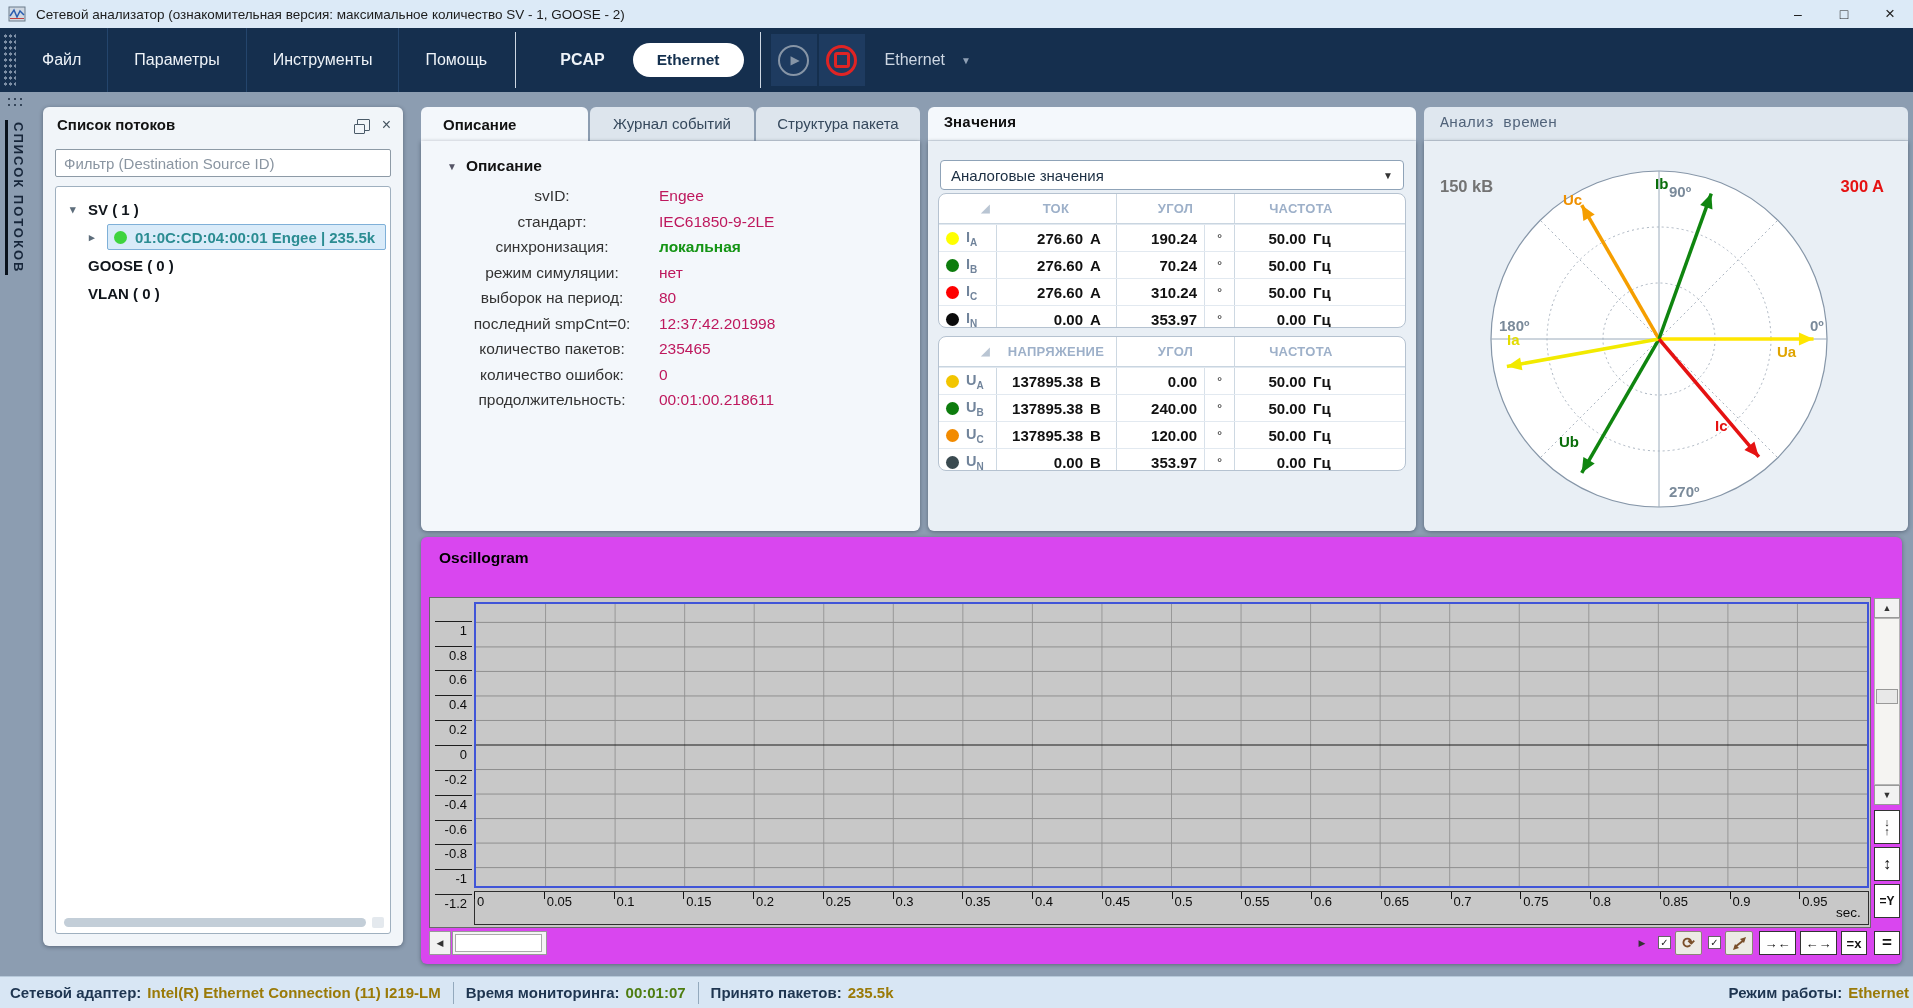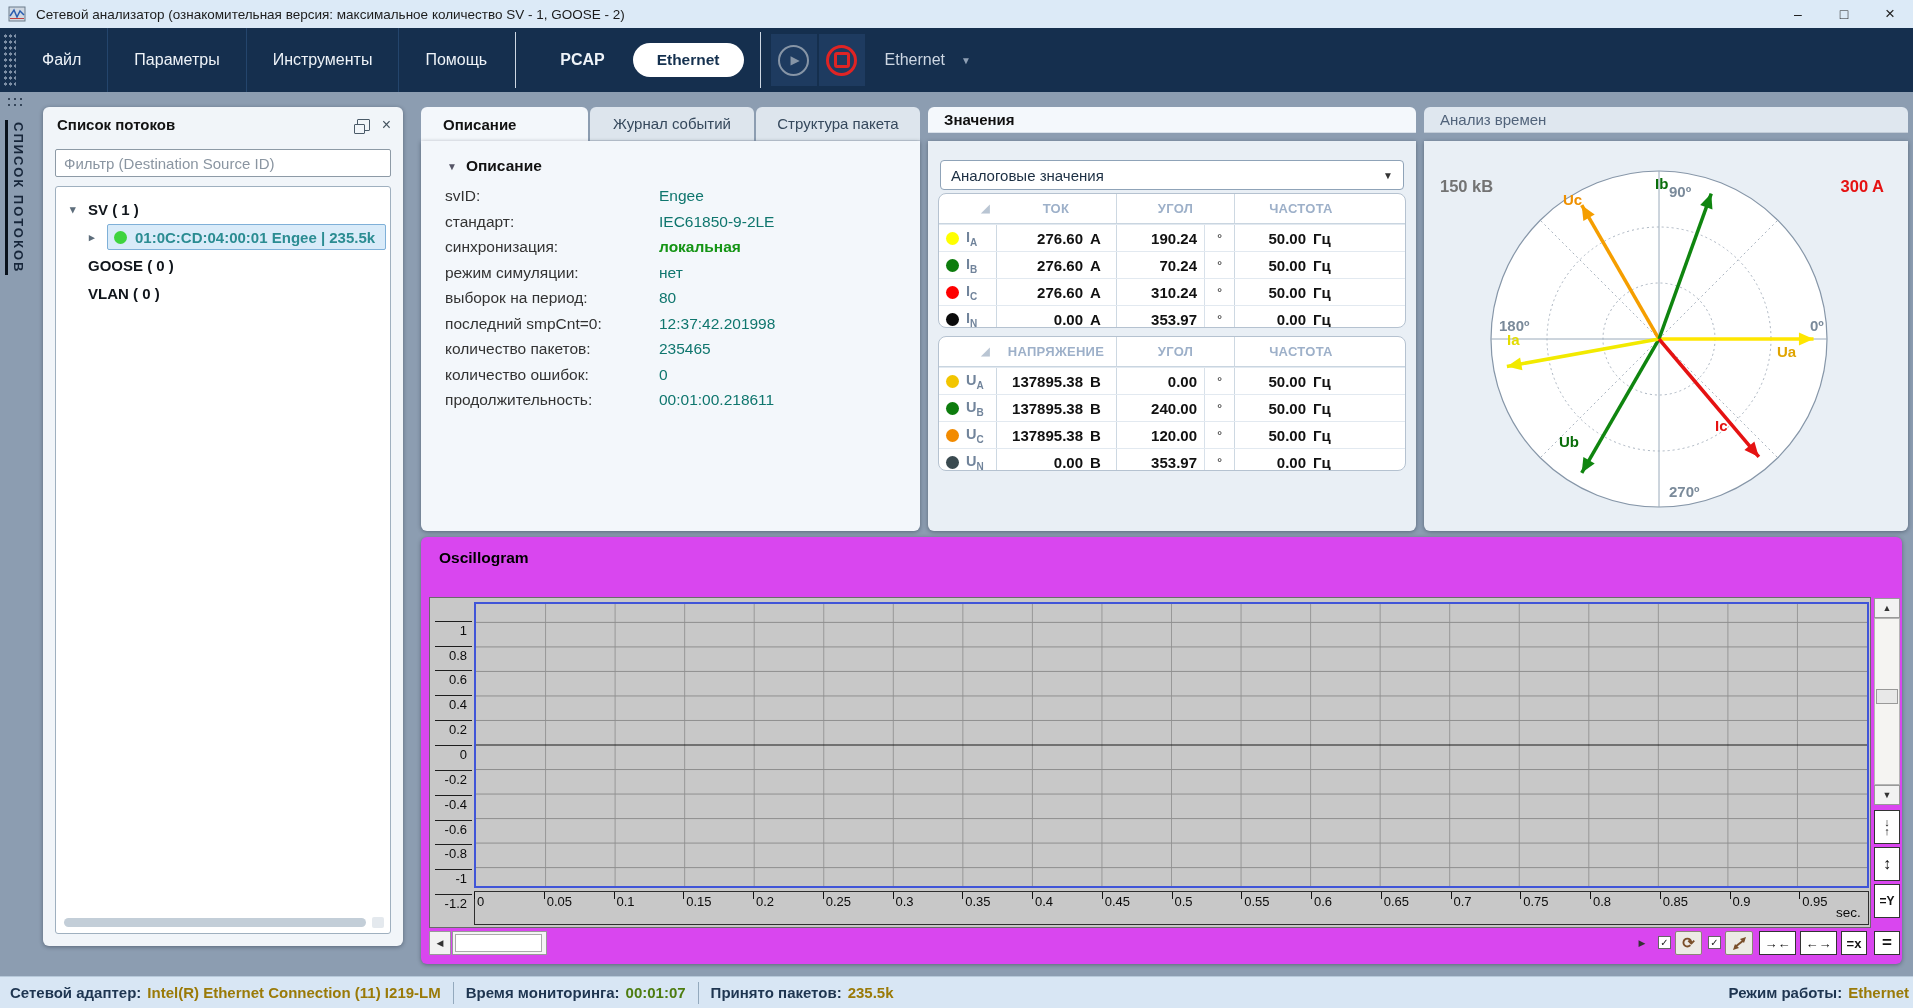--- a/index.html
+++ b/index.html
@@ -85,28 +85,28 @@
   .tab.active{background:#f3f7fb;font-weight:700;color:#111;padding-left:22px;}
   .tab.inactive{background:#dde5ed;color:#35485c;justify-content:center;border-bottom:1px solid #c3cdd8;}
   .tab-content{position:absolute;left:0;right:0;top:34px;bottom:0;border-radius:0 0 6px 6px;}
 
   #desc-panel{left:421px;top:107px;width:499px;height:424px;box-shadow:none;}
   #desc-panel .tab-content{background:#f3f7fb;box-shadow:0 1px 4px rgba(15,25,40,.4);
                            padding:12px 0 0 24px;box-sizing:border-box;}
   .section-head{display:flex;align-items:center;gap:9px;font-size:15.5px;font-weight:700;
                 color:#111;margin:4px 0 8px 2px;}
   .section-caret{font-size:10px;color:#556;}
-  .desc-row{line-height:25.5px;font-size:15.5px;display:flex;}
+  .desc-row{line-height:25.5px;font-size:15.5px;display:flex;text-align:center;}
   .desc-label{width:214px;color:#333;}
-  .desc-value{color:#0f766e;}
+  .desc-value{color:#be185d;}
 
   
   #values-panel{left:928px;top:107px;width:488px;height:424px;box-shadow:none;}
-  .single-tab{height:26px;border-radius:6px 6px 0 0;display:flex;align-items:center;
-              padding-left:16px;font-size:15px;box-sizing:border-box;}
+  .single-tab{height:34px;border-radius:6px 6px 0 0;display:flex;align-items:center;
+              padding-left:16px;font-size:15px;box-sizing:border-box;font-family:Liberation Mono, monospace;}
   #values-panel .single-tab{background:#f4f8fc;font-weight:700;color:#101010;
                             border-bottom:1px solid #d9e1ea;}
   #values-panel .tab-content{background:#e9eff5;box-shadow:0 1px 4px rgba(15,25,40,.4);}
   .vdropdown{position:absolute;left:12px;right:12px;top:19px;height:30px;background:#fff;
              border:1px solid #8fa3b8;border-radius:4px;display:flex;align-items:center;
              padding:0 10px;font-size:15px;color:#1b2e42;box-sizing:border-box;}
   .vdropdown .caret{margin-left:auto;font-size:10px;color:#333;}
   .vtable{position:absolute;left:10px;right:10px;background:#fff;border:1px solid #b5c2d0;
           border-radius:8px;overflow:hidden;}
   .vt-header{height:29px;display:flex;align-items:stretch;border-bottom:1px solid #c9d5e0;

